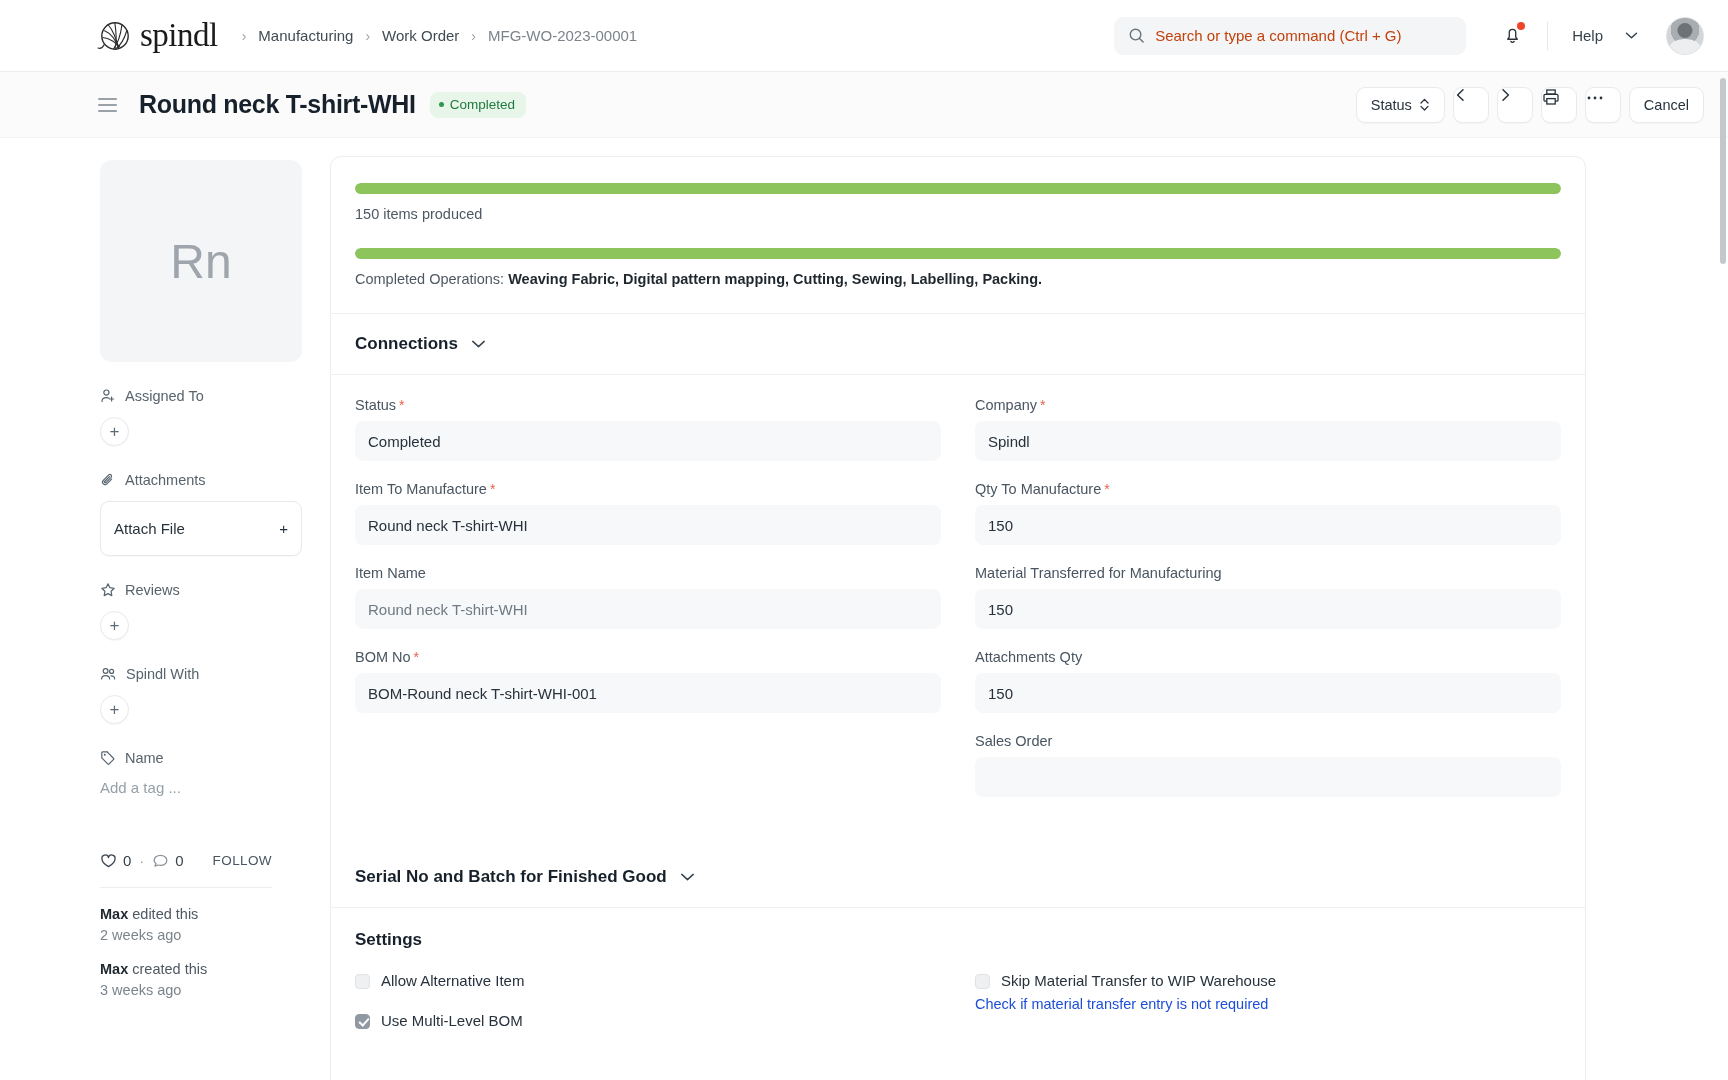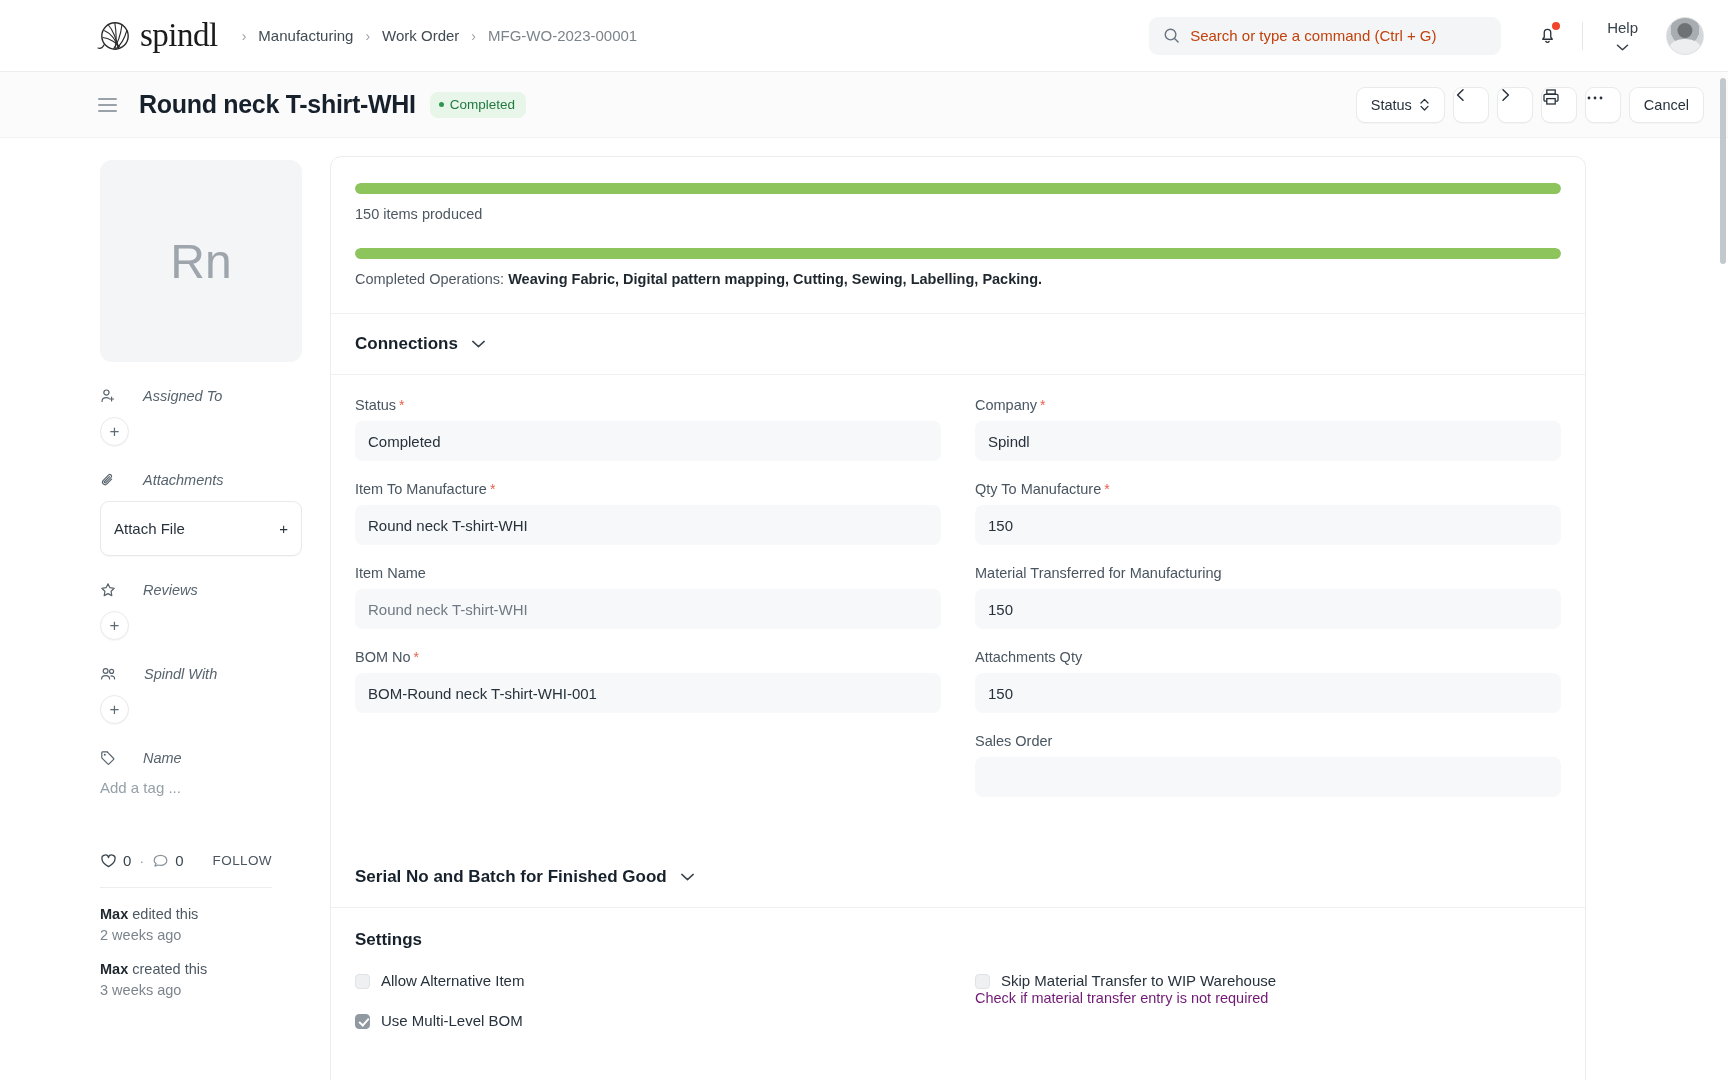--- a/index.html
+++ b/index.html
@@ -40,21 +40,21 @@
     width: 352px; height: 38px; background: #f4f5f6; border-radius: 9px;
     display: flex; align-items: center; gap: 10px; padding: 0 14px;
   }
   .searchbox .ph { font-size: 15px; color: #c2410c; }
   .bell-wrap { position: relative; margin-left: 30px; padding: 6px; }
   .bell-dot {
     position: absolute; top: 5px; right: 4px;
     width: 8px; height: 8px; border-radius: 50%; background: #f0452b;
   }
   .divider-v { width: 1px; height: 28px; background: #e4e6e8; margin: 0 18px; }
-  .help { display: flex; align-items: center; gap: 7px; font-size: 15px; color: #36414a; padding: 4px 6px; flex-direction: column; }
+  .help { display: flex; align-items: center; gap: 22px; font-size: 15px; color: #36414a; padding: 4px 6px; }
   .avatar {
     width: 38px; height: 38px; border-radius: 50%; margin-left: 22px;
     background: radial-gradient(circle at 50% 34%, #b9bdc0 0 22%, #a8adb1 22% 48%, #d3d6d8 48% 100%);
     position: relative; overflow: hidden; border: 1px solid #dfe1e3;
   }
   .avatar::before {
     content: ""; position: absolute; left: 50%; top: 16%; transform: translateX(-50%);
     width: 42%; height: 42%; border-radius: 50%; background: #6f7275;
   }
   .avatar::after {
@@ -90,22 +90,22 @@
   
   .body { flex: 1; display: flex; overflow: hidden; background: #ffffff; }
   .sidecol { width: 306px; flex: 0 0 306px; padding: 22px 34px 0 100px; background: #fff; }
   .doc-thumb {
     width: 202px; height: 202px; border-radius: 12px; background: #f4f5f6;
     display: flex; align-items: center; justify-content: center;
     font-size: 48px; color: #9ea5ac; font-weight: 300;
   }
   .side-sec { margin-top: 26px; }
   .side-label {
-    display: flex; align-items: flex-start; gap: 27px;
-    font-size: 14.5px; color: #57636d; margin-bottom: 13px; font-style: italic;
+    display: flex; align-items: flex-start; gap: 9px;
+    font-size: 14.5px; color: #57636d; margin-bottom: 13px;
   }
   .plus-circle {
     width: 29px; height: 29px; border-radius: 50%; background: #fff;
     border: 1px solid #e7e9eb; display: flex; align-items: center; justify-content: center;
     color: #5d6973; font-size: 17px; line-height: 1;
     box-shadow: 0 1px 1px rgba(16,24,40,.04);
   }
   .attach-btn {
     width: 202px; height: 55px; border: 1px solid #e7e9eb; border-radius: 9px;
     background: #fff; display: flex; align-items: center; justify-content: space-between;
@@ -161,21 +161,21 @@
   .chk {
     width: 15px; height: 15px; border-radius: 4px; background: #eef0f2;
     border: 1px solid #e0e3e6; flex: 0 0 15px; margin-top: 2px;
   }
   .chk.on { background: #9099a1; border-color: #9099a1; position: relative; }
   .chk.on::after {
     content: ""; position: absolute; left: 4.5px; top: 1px; width: 4px; height: 8px;
     border: solid #fff; border-width: 0 2px 2px 0; transform: rotate(42deg);
   }
   .chklabel { font-size: 15px; color: #27323c; line-height: 1.2; }
-  .hint { font-size: 14.5px; color: #701a75; margin-top: 0; }
+  .hint { font-size: 14.5px; color: #1d4ed8; margin-top: 6px; }
 
   
   .scroll-track { position: absolute; top: 72px; right: 0; width: 10px; bottom: 0; background: transparent; }
   .scroll-thumb { position: absolute; top: 6px; right: 2px; width: 6px; height: 186px; border-radius: 4px; background: #c3c8cc; }
   .icon { display: inline-block; vertical-align: middle; }
 </style>
 </head>
 <body>
 
 <div class="page">

